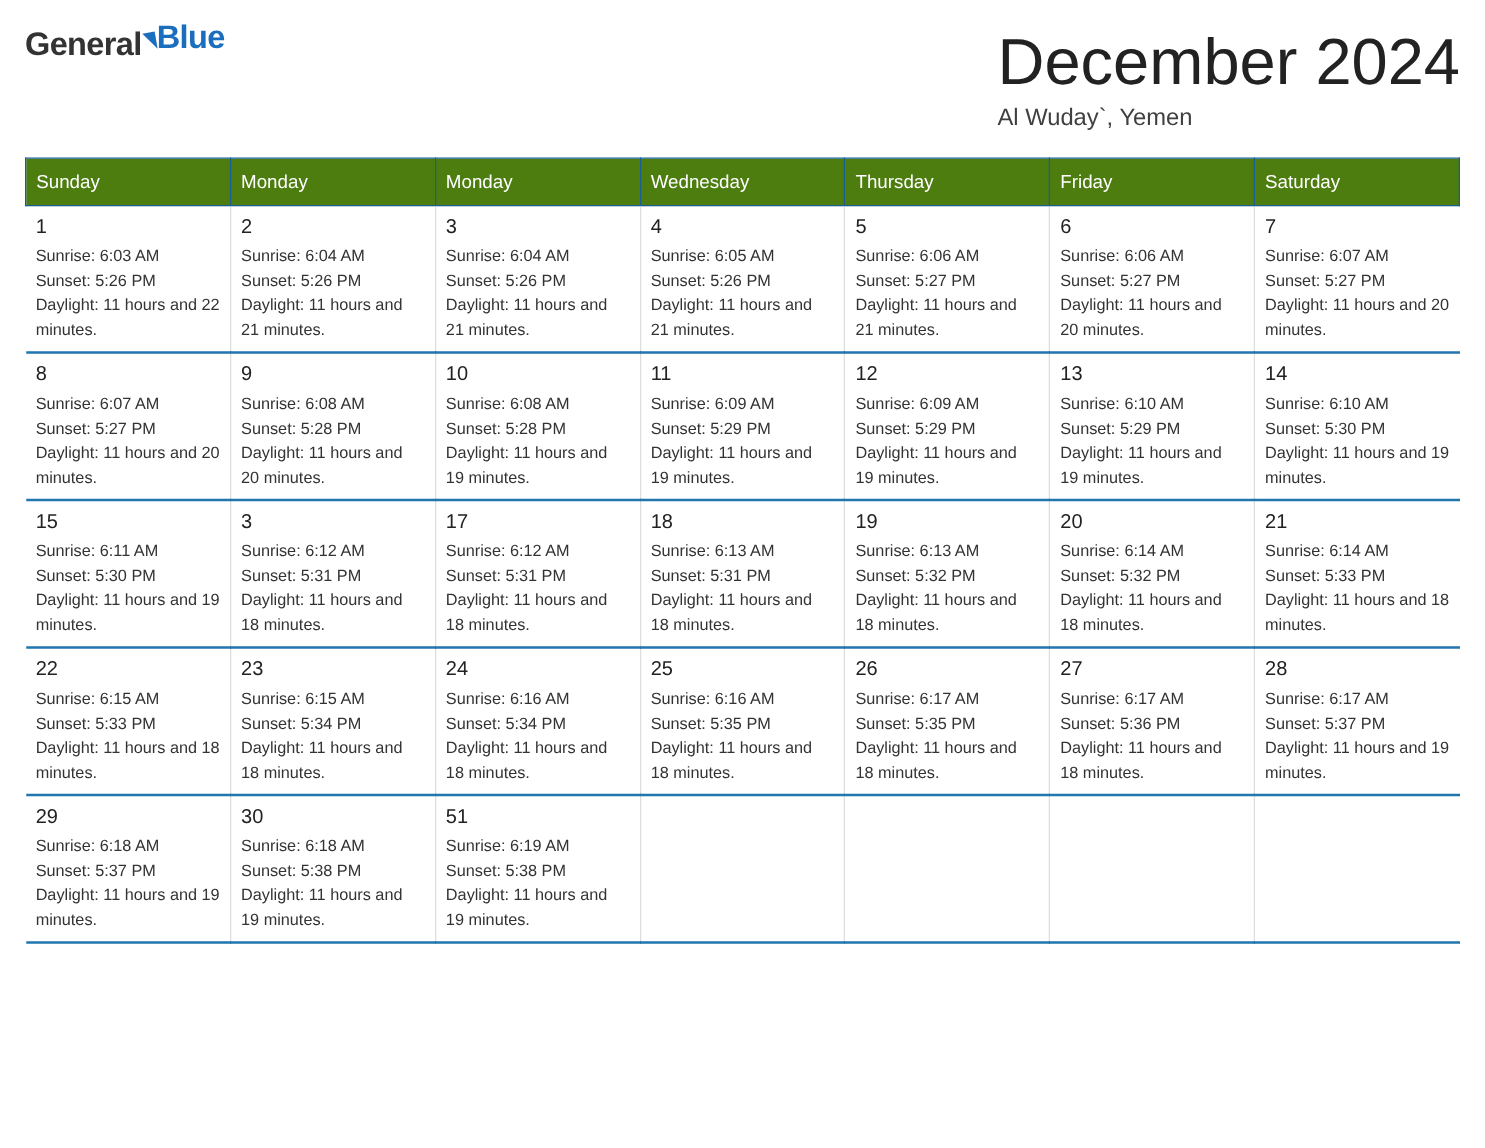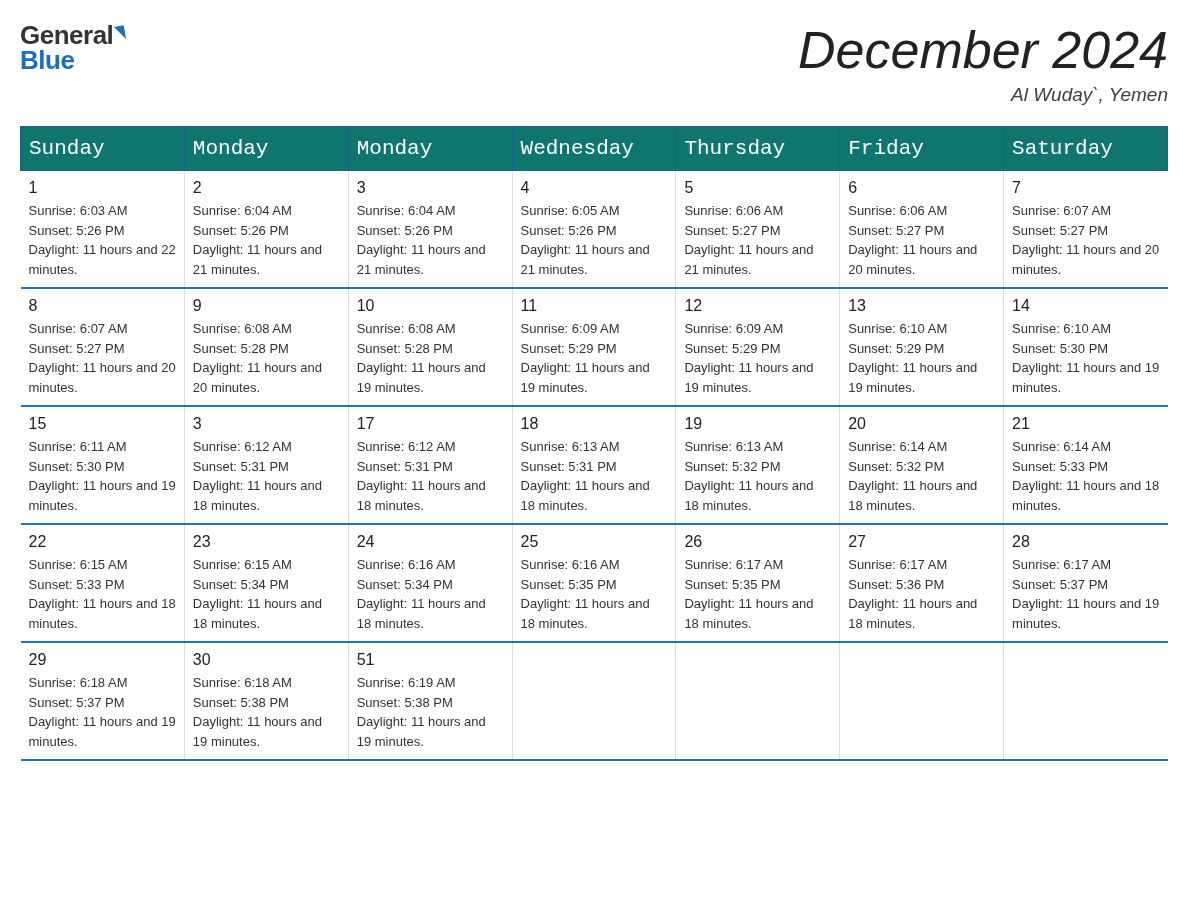--- a/index.html
+++ b/index.html
@@ -11,21 +11,21 @@
       min-height: 918px;
     }
     .header {
       display: flex;
       justify-content: space-between;
       align-items: flex-start;
       margin-bottom: 20px;
     }
     .logo {
       display: flex;
-      flex-direction: column;
+      flex-direction: row;
       align-items: flex-start;
     }
     .logo-general {
       font-size: 26px;
       font-weight: bold;
       color: #333;
       letter-spacing: -0.5px;
     }
     .logo-blue {
       font-size: 26px;
@@ -41,47 +41,45 @@
       border-left: 10px solid transparent;
       border-right: 0px solid transparent;
       border-top: 14px solid #1a6ebd;
       margin-left: 2px;
       vertical-align: middle;
       transform: rotate(-10deg);
       position: relative;
       top: -3px;
     }
     .title-section {
-      text-align: right;
-      font-style: italic;
+      text-align: left;
     }
     .month-title {
       font-size: 52px;
       font-weight: normal;
       color: #222;
     }
     .location {
       font-size: 19px;
       color: #404040;
       margin-top: 4px;
     }
     table {
       width: 100%;
       border-collapse: collapse;
       table-layout: fixed;
     }
     thead th {
-      background-color: #0f766e;
+      background-color: #4d7c0f;
       color: #fff;
       padding: 10px 8px;
       text-align: left;
-      font-size: 21px;
+      font-size: 15px;
       font-weight: normal;
       border: 1px solid #1a5f94;
-      font-family: Liberation Mono, monospace;
     }
     tbody tr {
       border-bottom: 2px solid #2176ae;
     }
     tbody td {
       vertical-align: top;
       padding: 8px 8px;
       border-right: 1px solid #ddd;
       font-size: 13px;
       color: #222;

